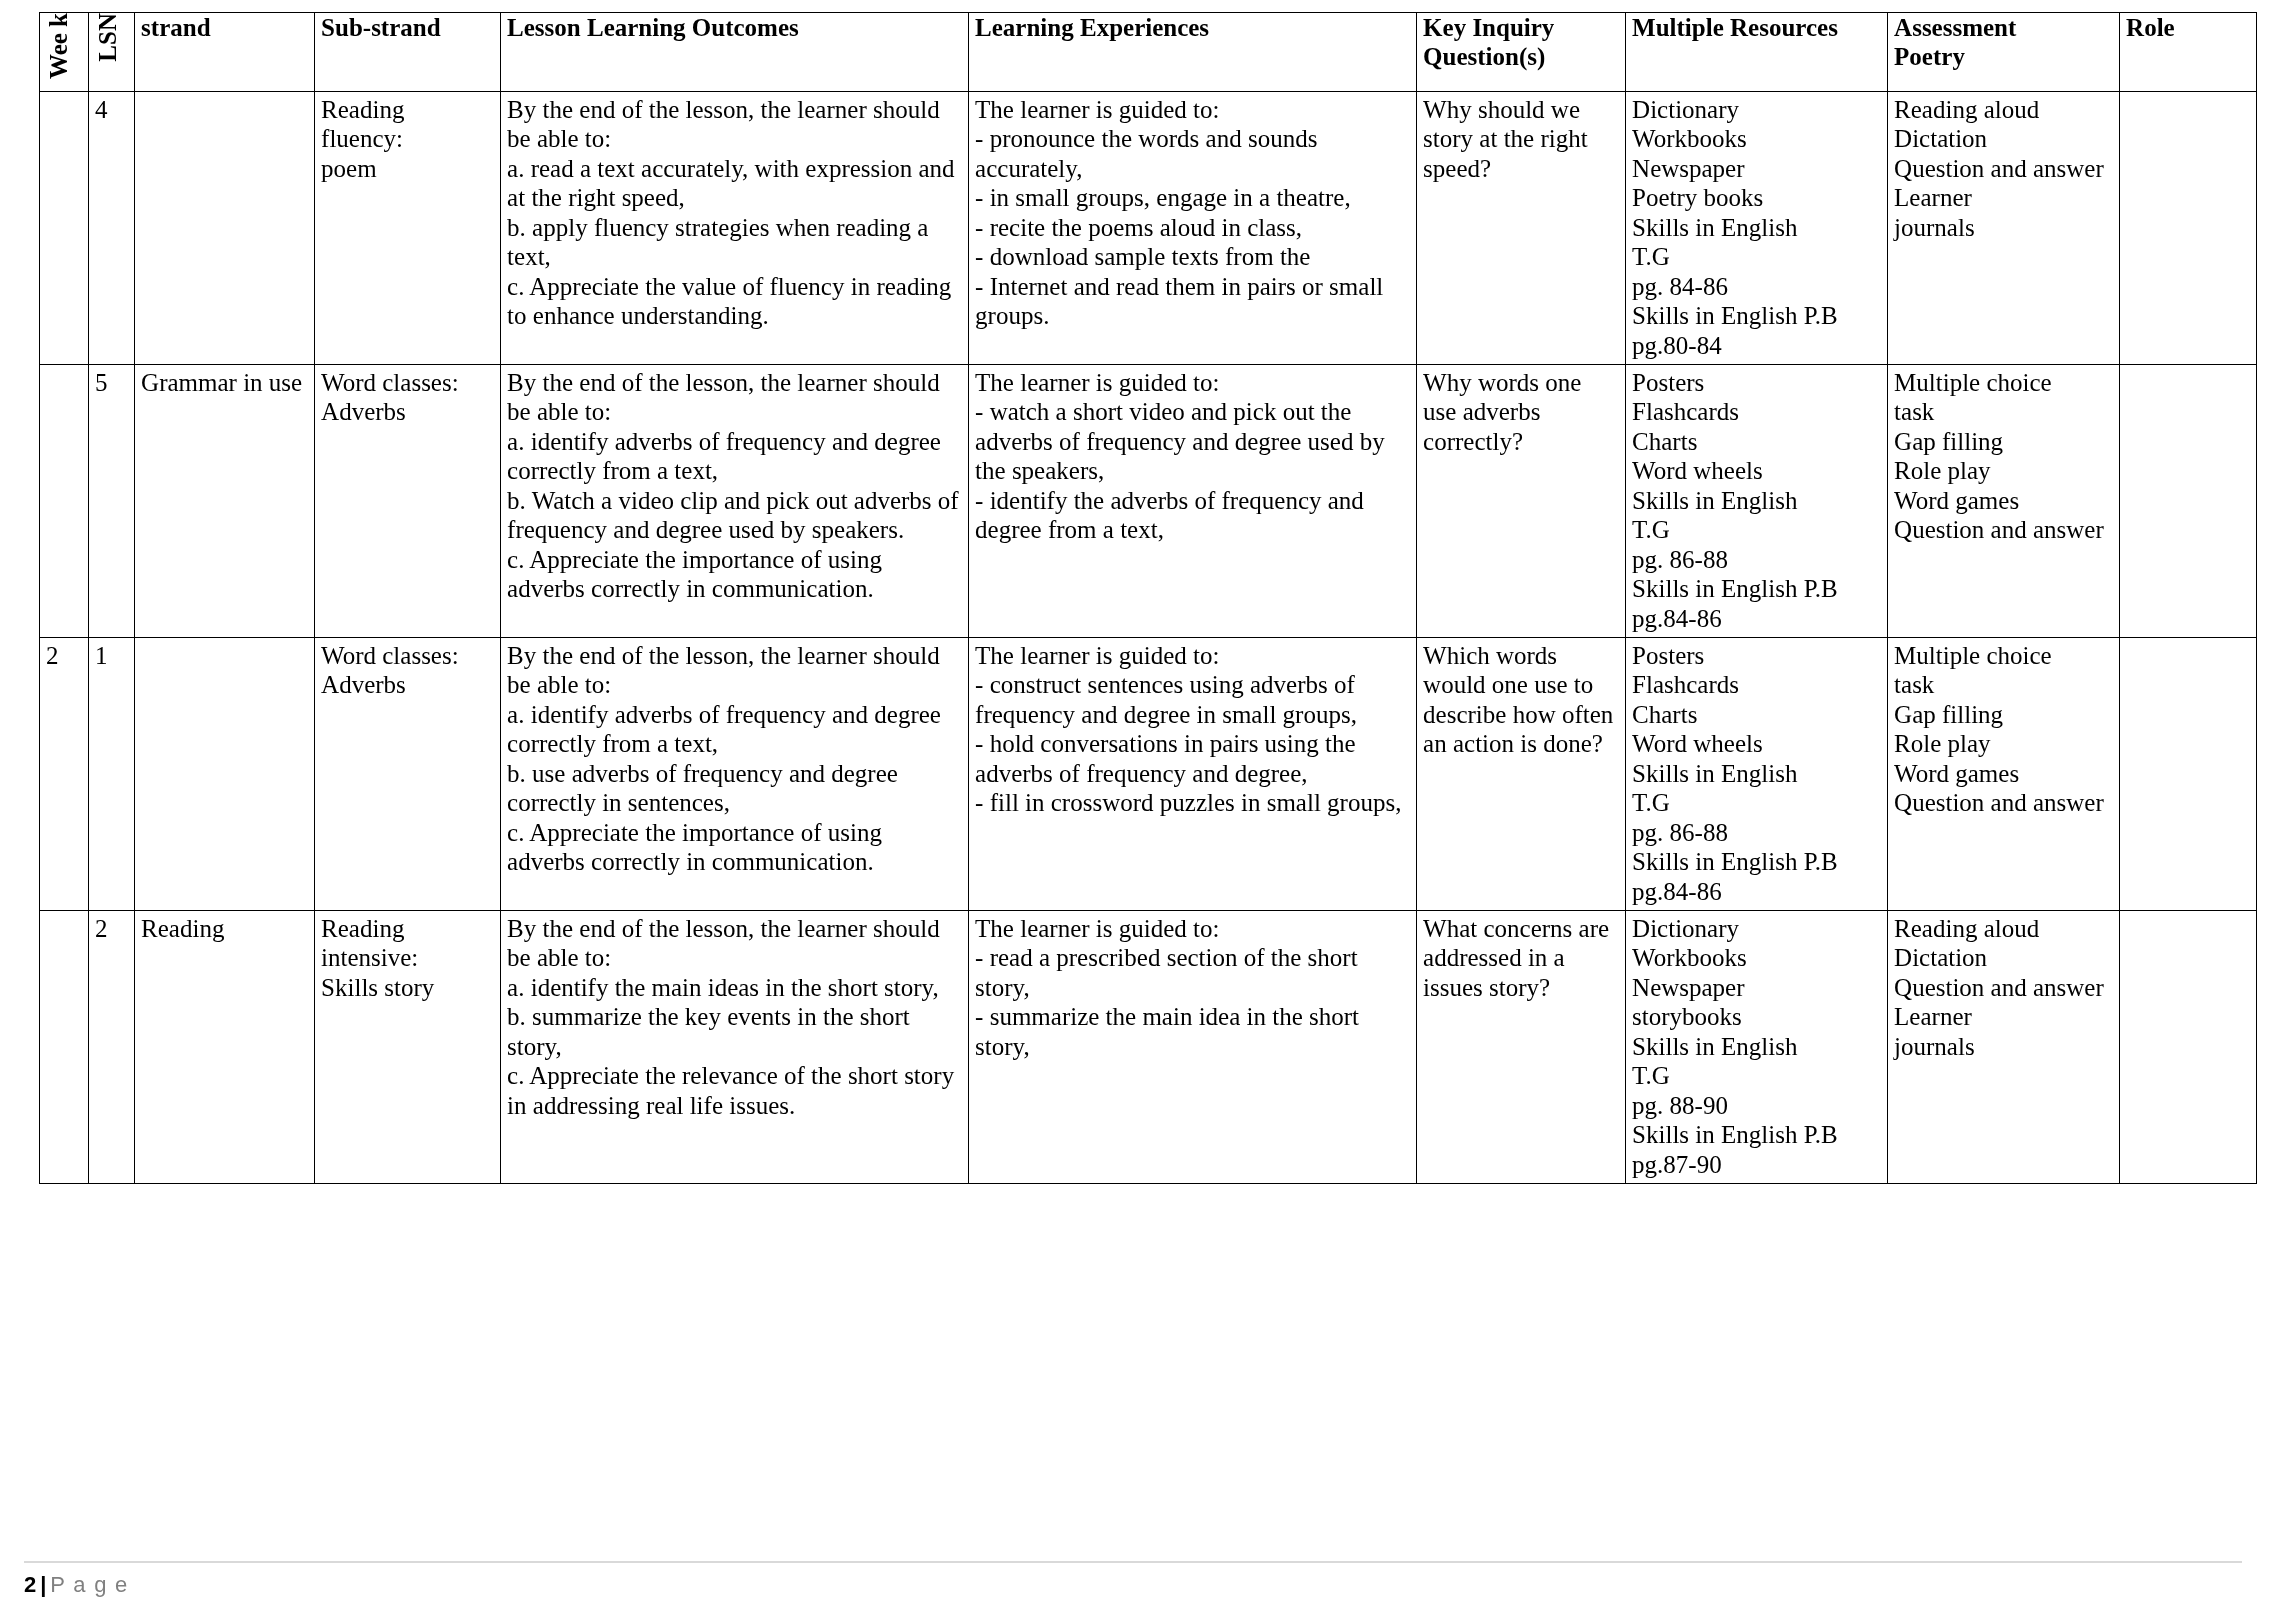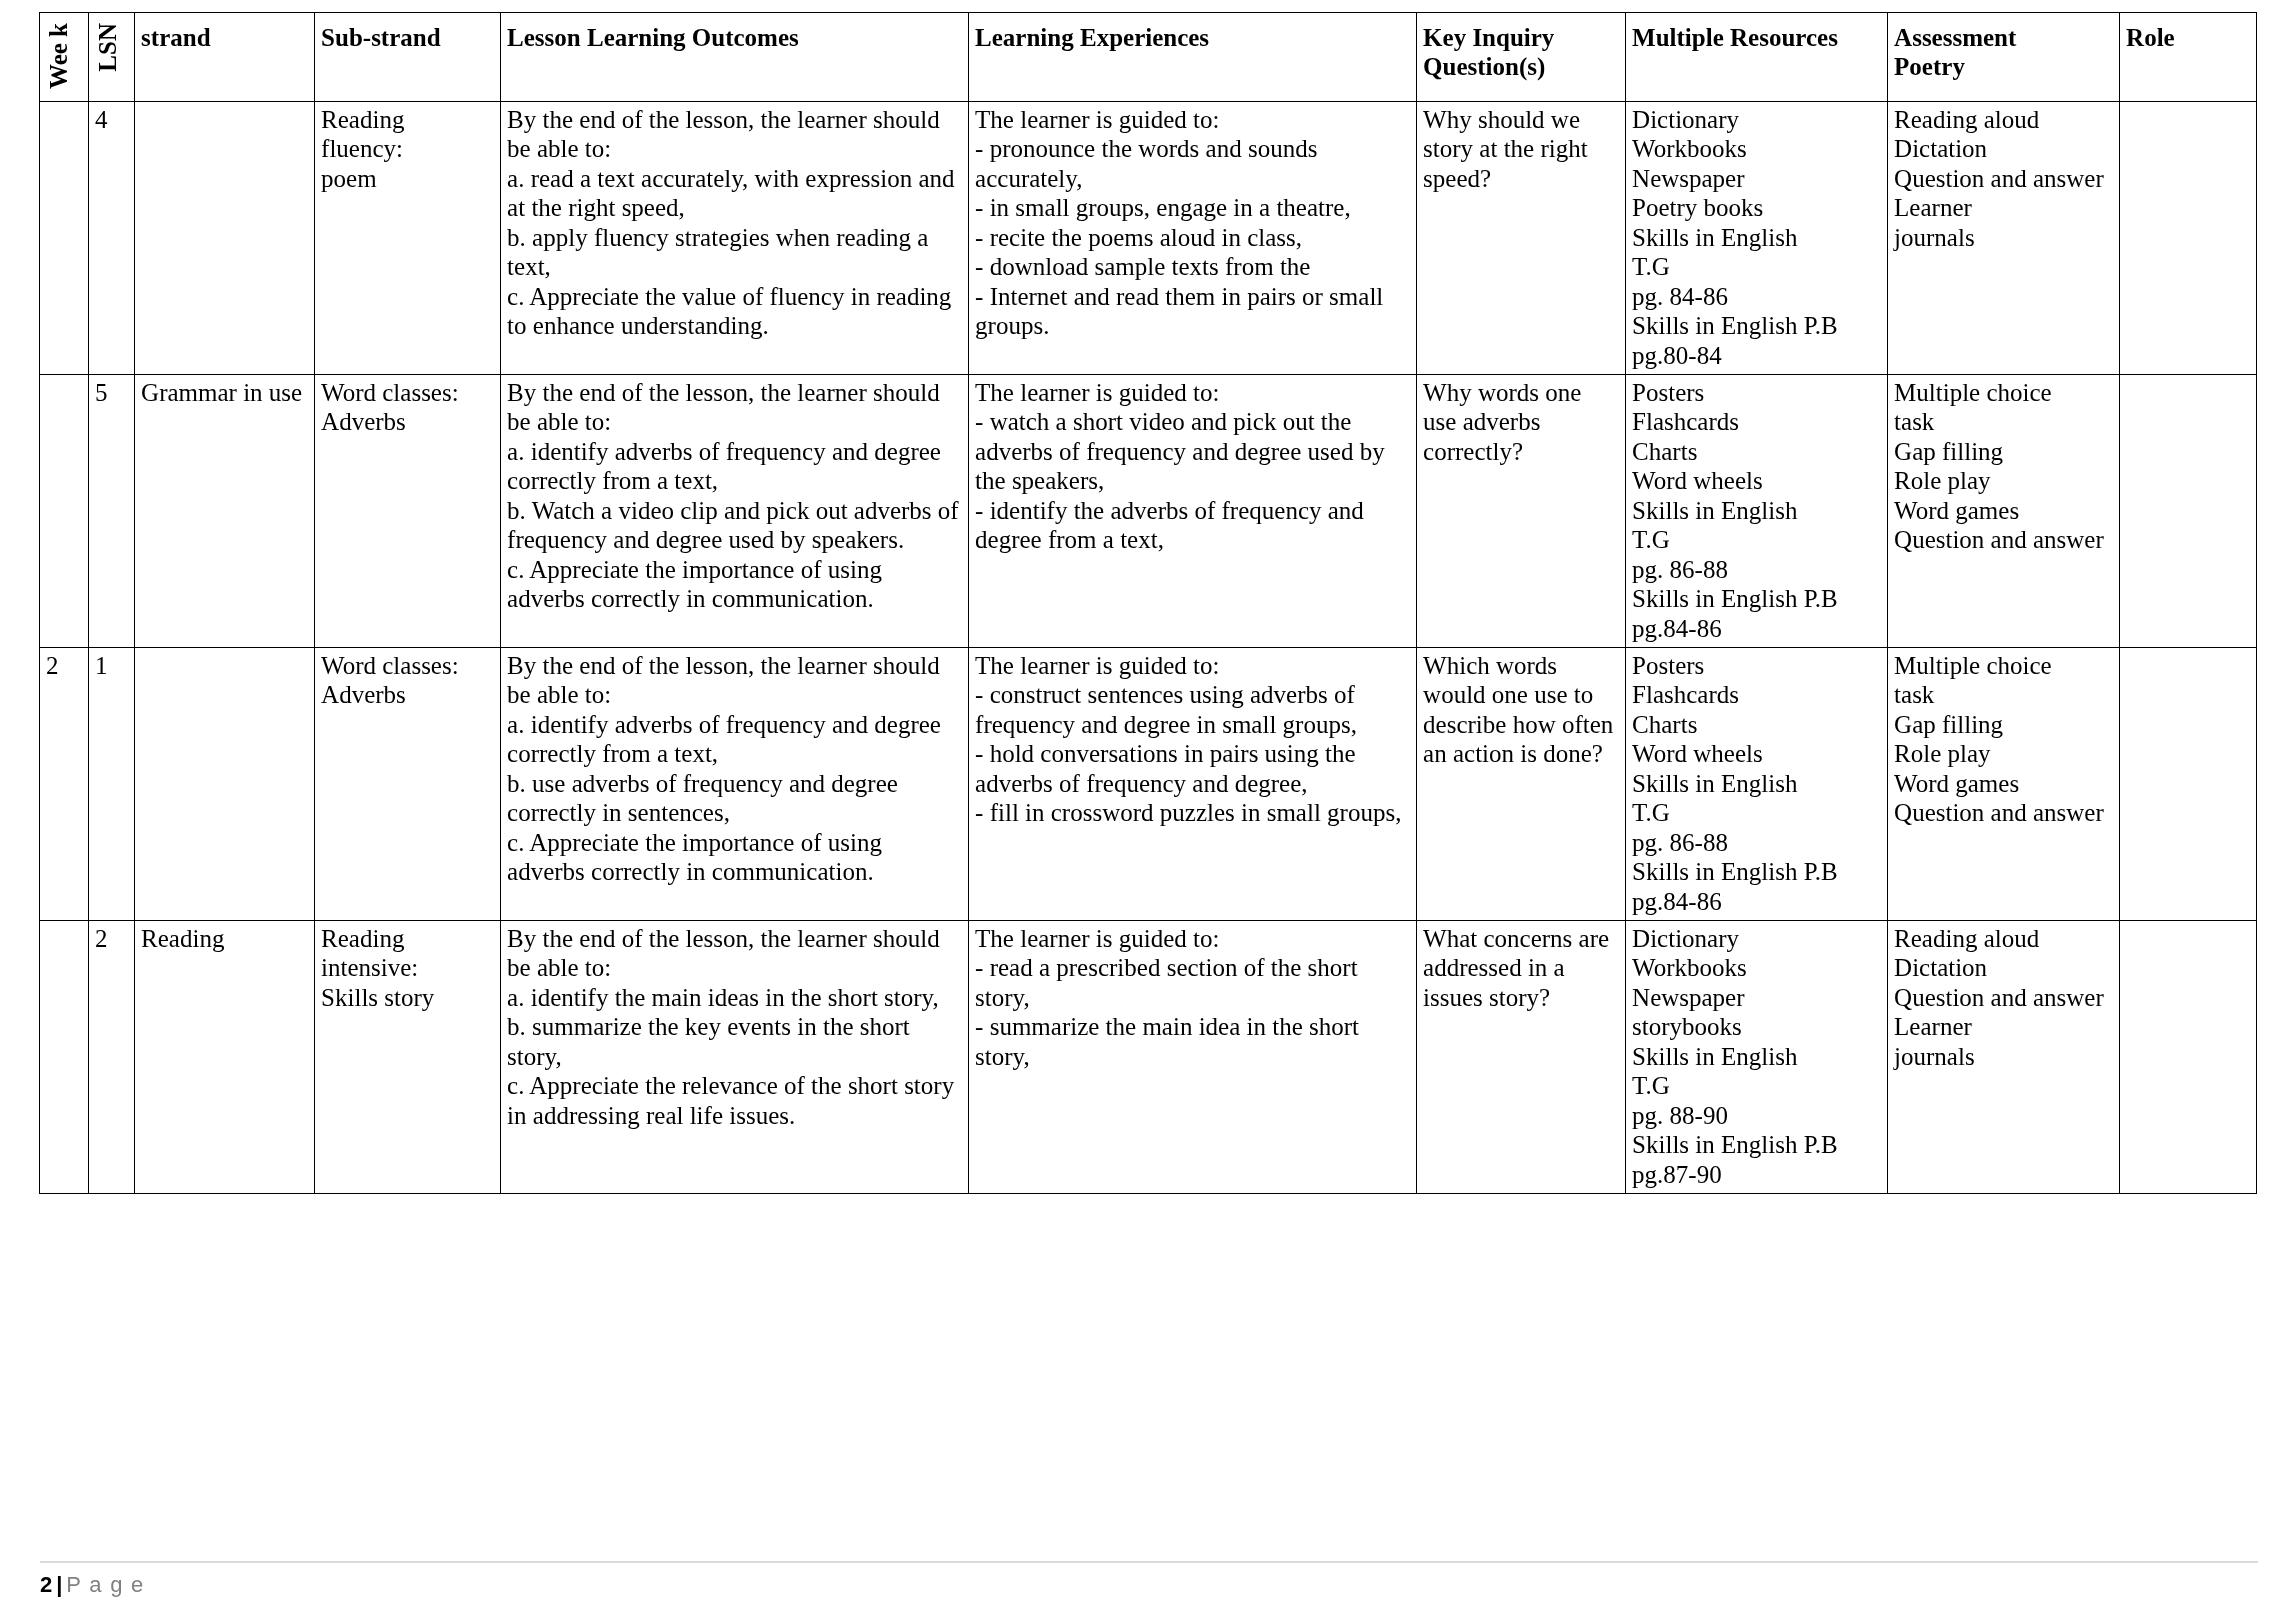--- a/index.html
+++ b/index.html
@@ -45,21 +45,21 @@
   col.c-lo  { width: 468px; }
   col.c-le  { width: 448px; }
   col.c-kiq { width: 209px; }
   col.c-lr  { width: 262px; }
   col.c-am  { width: 232px; }
   col.c-refl { width: 137px; }
 
   
   tr.header-row td {
     font-weight: bold;
-    padding-top: 10px;
+    padding-top: 0;
     padding-bottom: 6.5px;
     height: 72px;
     margin-top: 38px;
   }
   .vert-wrap {
     height: 71px;
     display: flex;
     align-items: flex-start;
     justify-content: flex-start;
   }
@@ -84,21 +84,21 @@
   td.strand { font-weight: bold; }
   td.tight { line-height: 1.16; }
   td.loose { line-height: 1.62; }
   td.loose-mid { line-height: 1.45; }
   .cellblock { white-space: pre-line; }
   td.refl { }
 
   
   .footer {
     position: absolute;
-    left: 40px;
+    left: 24px;
     right: 39px;
     bottom: 25px;
   }
   .footer-rule {
     border-top: 2px solid #d9d9d9;
     margin-bottom: 9.2px;
     width: 2218px;
   }
   .footer-text {
     font-family: "Liberation Sans", "DejaVu Sans", sans-serif;

